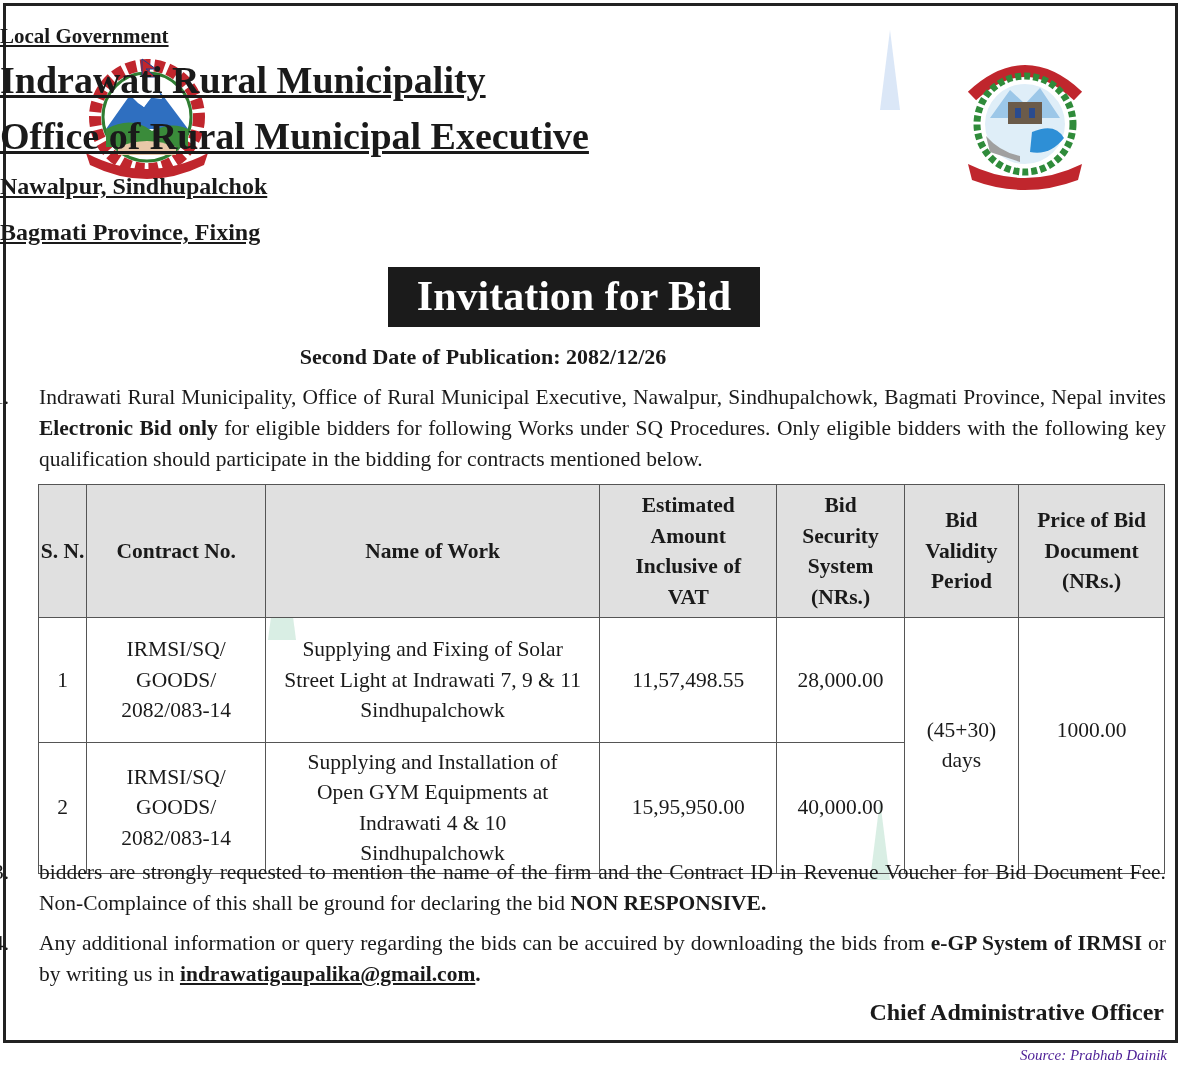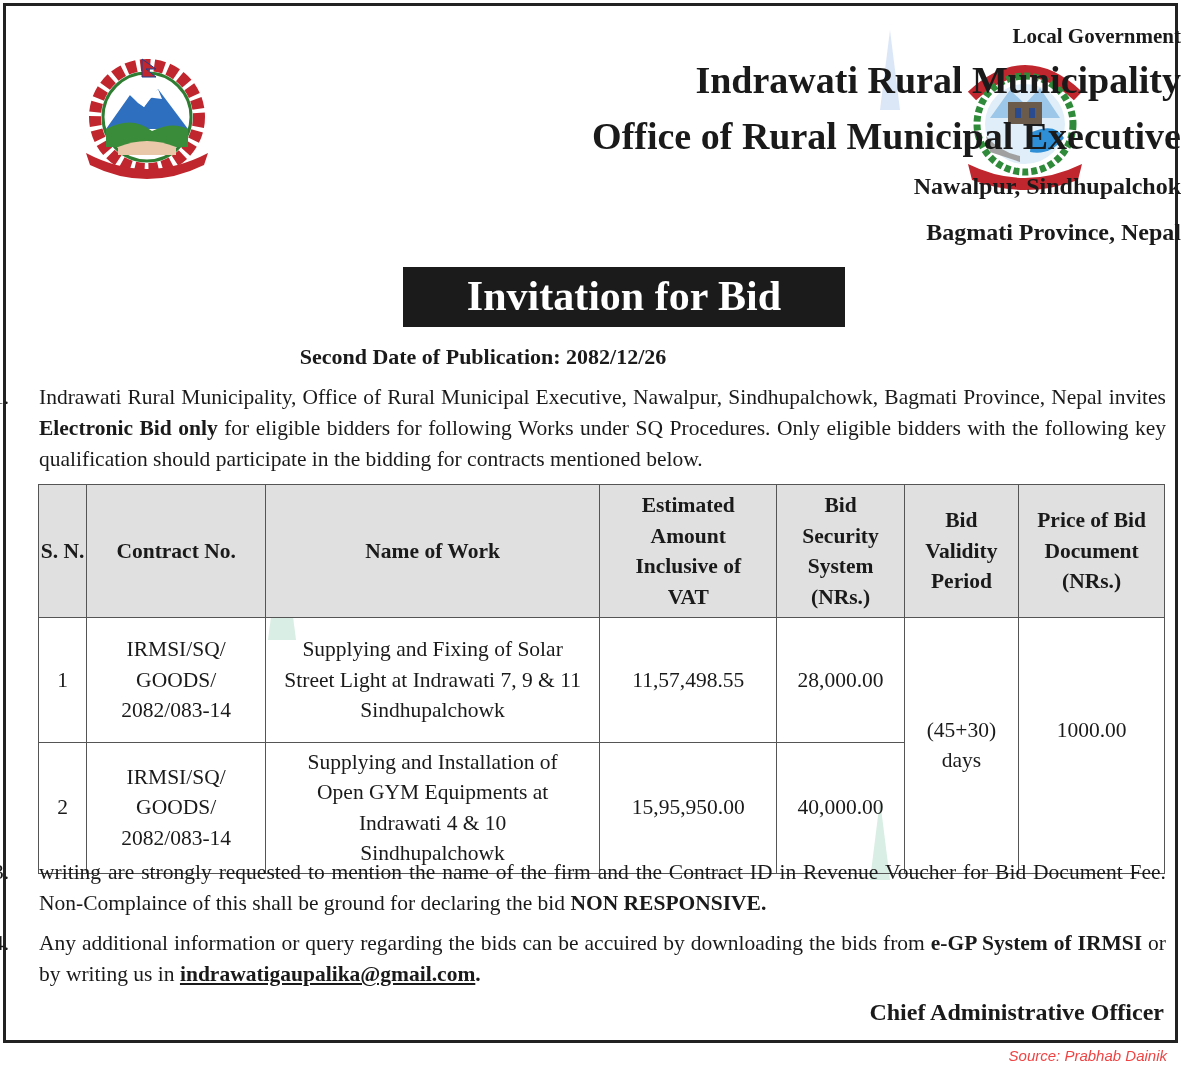--- a/index.html
+++ b/index.html
@@ -12,31 +12,31 @@
   }
 
   .watermark-arrow {
     position: absolute; width: 0; height: 0; opacity: 0.18;
   }
 
   .logo { position: absolute; }
   .logo-left { left: 72px; top: 55px; width: 150px; height: 135px; }
   .logo-right { left: 960px; top: 52px; width: 130px; height: 142px; }
 
-  .hdr { position: absolute; left: 0; width: 1181px; text-align: right; font-weight: bold; }
+  .hdr { position: absolute; left: 0; width: 1181px; text-align: left; font-weight: bold; text-decoration: underline; }
   .hdr-local { top: 24px; font-size: 21px; }
   .hdr-muni { top: 58px; font-size: 38px; }
   .hdr-office { top: 114px; font-size: 38px; }
   .hdr-addr1 { top: 173px; font-size: 24px; }
   .hdr-addr2 { top: 219px; font-size: 24px; }
 
   .title-box {
-    position: absolute; left: 388px; top: 267px; width: 442px; height: 60px;
+    position: absolute; left: 388px; top: 267px; width: 372px; height: 60px;
     background: #1b1b1b; color: #fff; font-size: 42px; font-weight: bold;
-    text-align: center; line-height: 58px; margin-left: 15px;
+    text-align: center; line-height: 58px;
   }
   .pubdate { position: absolute; left: 0; width: 966px; top: 344px; text-align: center; font-size: 22px; font-weight: bold; }
 
   .para {
     position: absolute; left: 16px; width: 1150px; font-size: 21.5px; line-height: 31px;
     text-align: justify;
   }
   .para .num { display: inline-block; width: 23px; }
   .para .indent { display: block; padding-left: 23px; text-indent: -23px; }
   .p1 { top: 382px; }
@@ -50,21 +50,21 @@
     font-size: 21.5px;
   }
   table.bids th, table.bids td {
     border: 1.5px solid #555; text-align: center; vertical-align: middle; line-height: 30.5px;
   }
   table.bids th { background: #e0e0e0; font-weight: bold; height: 133px; }
   table.bids tr.r1 td { height: 100px; }
   table.bids tr.r2 td { height: 131px; }
 
   .signature { position: absolute; right: 17px; top: 999px; font-size: 24px; font-weight: bold; }
-  .source { position: absolute; right: 14px; top: 1047px; font-family: Liberation Sans, sans-serif; font-style: italic; font-size: 15px; color: #ef4444; text-align: right; }
+  .source { position: absolute; right: 14px; top: 1047px; font-family: Liberation Serif, serif; font-style: italic; font-size: 15px; color: #4c1d95; text-align: right; }
 </style>
 </head>
 <body>
 
 <div class="frame"></div>
 
 <div class="watermark-arrow" style="left:268px;top:530px;border-left:14px solid transparent;border-right:14px solid transparent;border-bottom:110px solid #2e9e6a;"></div>
 <div class="watermark-arrow" style="left:870px;top:800px;border-left:10px solid transparent;border-right:10px solid transparent;border-bottom:80px solid #2e9e6a;"></div>
 <div class="watermark-arrow" style="left:880px;top:30px;border-left:10px solid transparent;border-right:10px solid transparent;border-bottom:80px solid #3a7ad0;"></div>
 
@@ -93,21 +93,21 @@
     <path d="M72 80 Q95 70 104 86 Q90 104 70 100 Z" fill="#2e8fd6"></path>
     <path d="M26 84 Q40 100 60 104 L60 110 L30 100 Z" fill="#a0a0a0"></path>
     <path d="M8 112 Q65 140 122 112 L118 128 Q65 148 12 128 Z" fill="#c0262d"></path>
   </svg>
 </div>
 
 <div class="hdr hdr-local">Local Government</div>
 <div class="hdr hdr-muni">Indrawati Rural Municipality</div>
 <div class="hdr hdr-office">Office of Rural Municipal Executive</div>
 <div class="hdr hdr-addr1">Nawalpur, Sindhupalchok</div>
-<div class="hdr hdr-addr2">Bagmati Province, Nepal</div>
+<div class="hdr hdr-addr2">Bagmati Province, Fixing</div>
 
 <div class="title-box">Invitation for Bid</div>
 <div class="pubdate">Second Date of Publication: 2082/12/26</div>
 
 <div class="para p1">
   <span class="indent"><span class="num">1.</span><span>Indrawati Rural Municipality, Office of Rural Municipal Executive, Nawalpur, Sindhupalchowk, Bagmati Province, Nepal invites </span><b>Electronic Bid only</b><span> for eligible bidders for following Works under SQ Procedures. Only eligible bidders with the following key qualification should participate in the bidding for contracts mentioned below.</span></span>
 </div>
 
 <table class="bids">
   <colgroup>
@@ -144,21 +144,21 @@
       <td>2</td>
       <td style="padding:0 26px;">IRMSI/SQ/ GOODS/ 2082/083-14</td>
       <td style="padding:0 34px;">Supplying and Installation of Open GYM Equipments at Indrawati 4 &amp; 10 Sindhupalchowk</td>
       <td>15,95,950.00</td>
       <td>40,000.00</td>
     </tr>
   </tbody>
 </table>
 
 <div class="para p3">
-  <span class="indent"><span class="num">3.</span><span>writing are strongly requested to mention the name of the firm and the Contract ID in Revenue Voucher for Bid Document Fee. Non-Complaince of this shall be ground for declaring the bid </span><b>NON RESPONSIVE.</b></span>
+  <span class="indent"><span class="num">3.</span><span>bidders are strongly requested to mention the name of the firm and the Contract ID in Revenue Voucher for Bid Document Fee. Non-Complaince of this shall be ground for declaring the bid </span><b>NON RESPONSIVE.</b></span>
 </div>
 
 <div class="para p4">
   <span class="indent"><span class="num">4.</span><span>Any additional information or query regarding the bids can be accuired by downloading the bids from </span><b>e-GP System of IRMSI</b><span> or by writing us in </span><u>indrawatigaupalika@gmail.com</u><b>.</b></span>
 </div>
 
 <div class="signature">Chief Administrative Officer</div>
 <div class="source">Source: Prabhab Dainik</div>
 
 </body></html>

